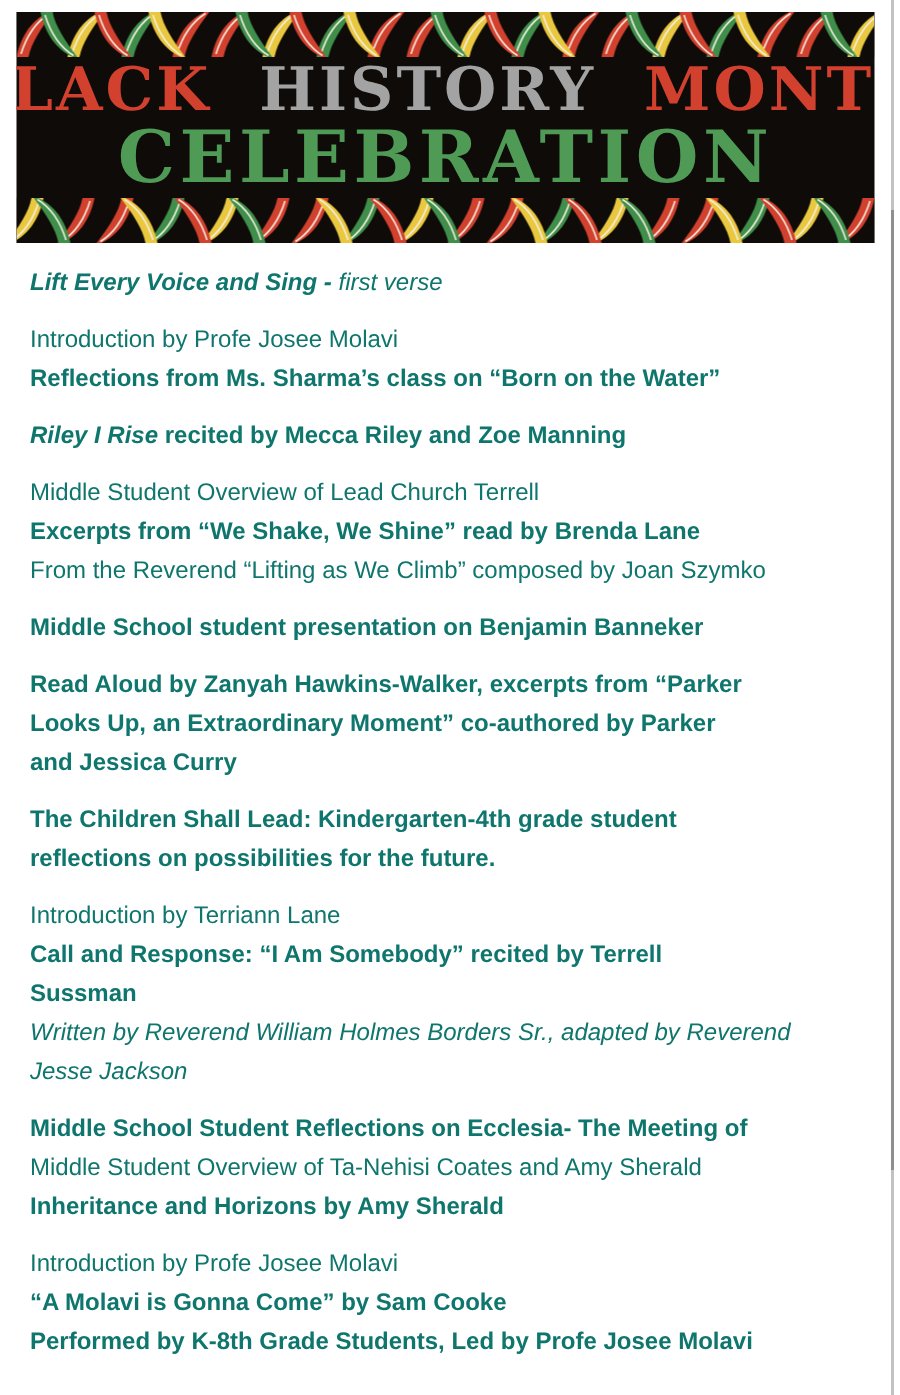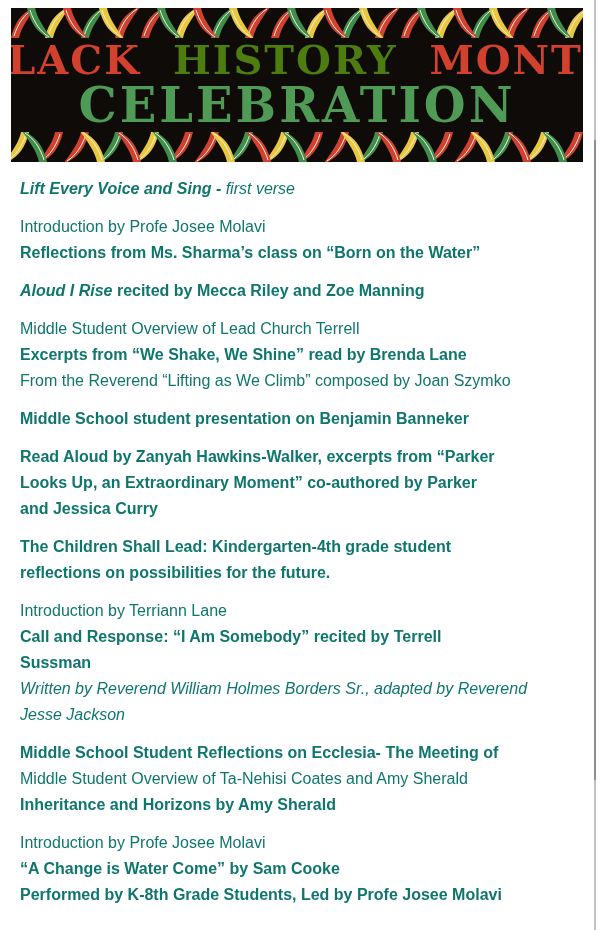--- a/index.html
+++ b/index.html
@@ -75,42 +75,42 @@
           <path d="M88,0 C92,18 101,27 114,32 C105,20 98,10 96,0 Z" fill="#e9c73e"></path>
           <path d="M91,2 C95,15 102,24 110,29" fill="none" stroke="#f5efe2" stroke-width="1"></path>
         </pattern>
       </defs>
       <rect x="0" y="0" width="572" height="30" fill="url(#leafTile)"></rect>
     </svg>
 
     <div class="banner-titles">
       <div class="title-line1" id="title-line1">
         <span style="color: rgb(210, 64, 46);">BLACK</span>
-        <span style="color: #4d7c0f;">HISTORY</span>
+        <span style="color: #a3a3a3;">HISTORY</span>
         <span style="color: rgb(210, 64, 46);">MONTH</span>
       </div>
       <div class="title-line2" id="title-line2" style="color: rgb(79, 154, 85);">CELEBRATION</div>
     </div>
 
     <svg class="band band-bottom" viewBox="0 0 572 30" preserveAspectRatio="none" xmlns="http://www.w3.org/2000/svg">
       <rect x="0" y="0" width="572" height="30" fill="url(#leafTile)"></rect>
     </svg>
 
   </div>
 
   <div class="program" id="program">
       <div class="entry">
         <div class="line"><span class="s-bold-italic">Lift Every Voice and Sing - </span><span class="s-italic">first verse</span></div>
       </div>
       <div class="entry">
         <div class="line"><span class="s-regular">Introduction by Profe Josee Molavi</span></div>
         <div class="line"><span class="s-bold">Reflections from Ms. Sharma’s class on “Born on the Water”</span></div>
       </div>
       <div class="entry">
-        <div class="line"><span class="s-bold-italic">Aloud I Rise</span><span class="s-bold"> recited by Mecca Riley and Zoe Manning</span></div>
+        <div class="line"><span class="s-bold-italic">Riley I Rise</span><span class="s-bold"> recited by Mecca Riley and Zoe Manning</span></div>
       </div>
       <div class="entry">
         <div class="line"><span class="s-regular">Middle Student Overview of Lead Church Terrell</span></div>
         <div class="line"><span class="s-bold">Excerpts from “We Shake, We Shine” read by Brenda Lane</span></div>
         <div class="line"><span class="s-regular">From the Reverend “Lifting as We Climb” composed by Joan Szymko</span></div>
       </div>
       <div class="entry">
         <div class="line"><span class="s-bold">Middle School student presentation on Benjamin Banneker</span></div>
       </div>
       <div class="entry">
@@ -129,21 +129,21 @@
         <div class="line"><span class="s-italic">Written by Reverend William Holmes Borders Sr., adapted by Reverend</span></div>
         <div class="line"><span class="s-italic">Jesse Jackson</span></div>
       </div>
       <div class="entry">
         <div class="line"><span class="s-bold">Middle School Student Reflections on Ecclesia- The Meeting of</span></div>
         <div class="line"><span class="s-regular">Middle Student Overview of Ta-Nehisi Coates and Amy Sherald</span></div>
         <div class="line"><span class="s-bold">Inheritance and Horizons by Amy Sherald</span></div>
       </div>
       <div class="entry">
         <div class="line"><span class="s-regular">Introduction by Profe Josee Molavi</span></div>
-        <div class="line"><span class="s-bold">“A Change is Water Come” by Sam Cooke</span></div>
+        <div class="line"><span class="s-bold">“A Molavi is Gonna Come” by Sam Cooke</span></div>
         <div class="line"><span class="s-bold">Performed by K-8th Grade Students, Led by Profe Josee Molavi</span></div>
       </div>
     </div>
 
   <div class="edge-track">
     <div class="edge-thumb"></div>
   </div>
 
 </div>
 

